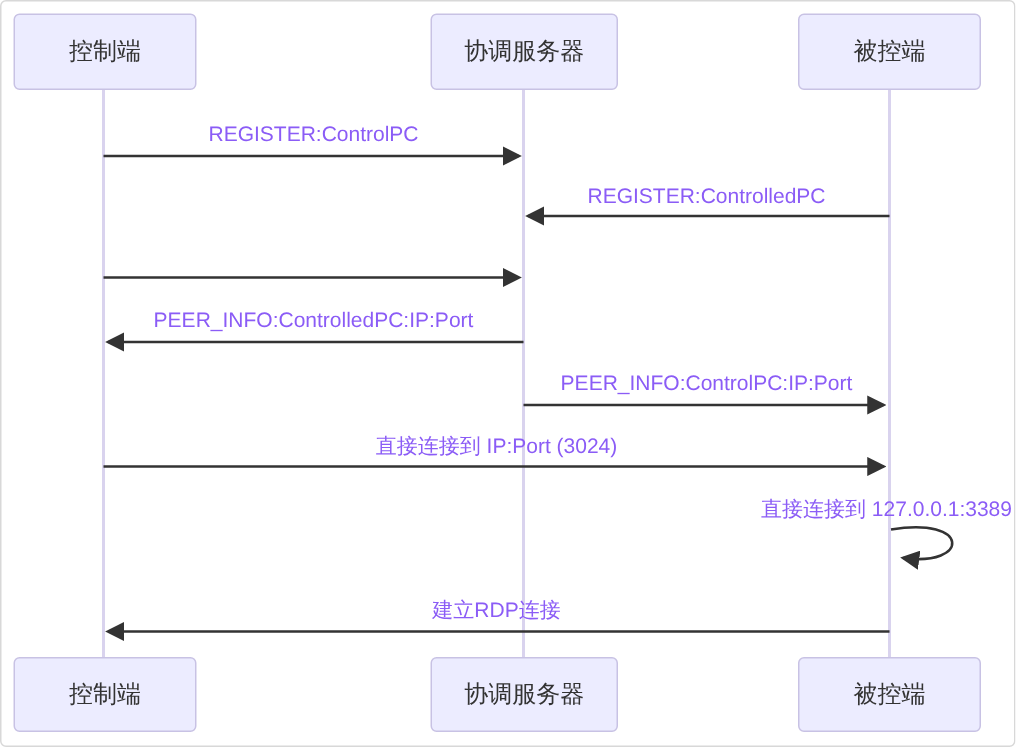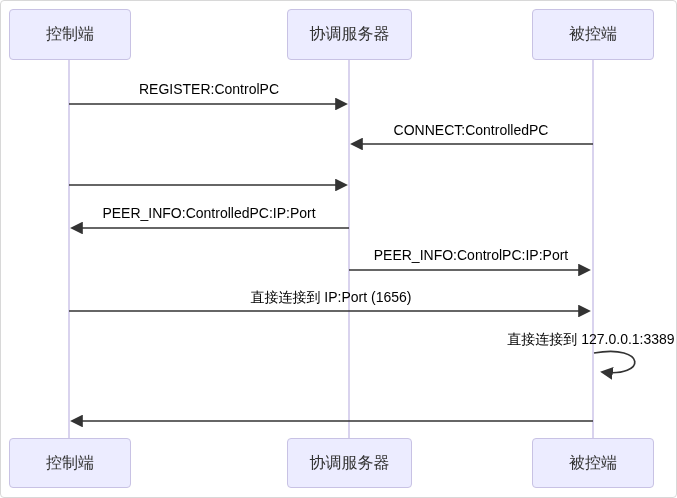--- a/index.html
+++ b/index.html
@@ -29,21 +29,21 @@
     font-size:16px;
     color:#333333;
     box-sizing:border-box;
   }
   .msg-label{
     position:absolute;
     transform:translateX(-50%);
     font-size:14px;
     line-height:18px;
     white-space:nowrap;
-    color:#000000;
+    color:#8b5cf6;
   }
   svg.arrows{
     position:absolute;left:0;top:0;
     pointer-events:none;
   }
 </style>
 </head>
 <body>
 
 <div class="canvas">
@@ -66,25 +66,26 @@
     <span>控制端</span>
   </div>
   <div class="actor" style="left:286px;top:437px;width:125px;height:50px">
     <span>协调服务器</span>
   </div>
   <div class="actor" style="left:531px;top:437px;width:122px;height:50px">
     <span>被控端</span>
   </div>
 
   <div class="msg-label" style="left:208px;top:79px">REGISTER:ControlPC</div>
-  <div class="msg-label" style="left:470px;top:120px">CONNECT:ControlledPC</div>
+  <div class="msg-label" style="left:470px;top:120px">REGISTER:ControlledPC</div>
   <div class="msg-label" style="left:470px;top:245px">PEER_INFO:ControlPC:IP:Port</div>
   <div class="msg-label" style="left:208px;top:203px">PEER_INFO:ControlledPC:IP:Port</div>
-  <div class="msg-label" style="left:330px;top:287px">直接连接到 IP:Port (1656)</div>
+  <div class="msg-label" style="left:330px;top:287px">直接连接到 IP:Port (3024)</div>
   <div class="msg-label" style="left:590px;top:329px">直接连接到 127.0.0.1:3389</div>
+  <div class="msg-label" style="left:330px;top:396px">建立RDP连接</div>
 
   <svg class="arrows" width="675" height="496" viewBox="0 0 675 496">
     <defs>
       <marker id="arrowhead" viewBox="0 0 10 10" refX="8.5" refY="5" markerWidth="7.5" markerHeight="7.5" orient="auto-start-reverse">
         <path d="M0,0 L10,5 L0,10 Z" fill="#333333"></path>
       </marker>
     </defs>
     <line x1="68" y1="103" x2="345" y2="103" stroke="#333333" stroke-width="1.7" marker-end="url(#arrowhead)"></line>
     <line x1="592" y1="143" x2="351" y2="143" stroke="#333333" stroke-width="1.7" marker-end="url(#arrowhead)"></line>
     <line x1="68" y1="184" x2="345" y2="184" stroke="#333333" stroke-width="1.7" marker-end="url(#arrowhead)"></line>

